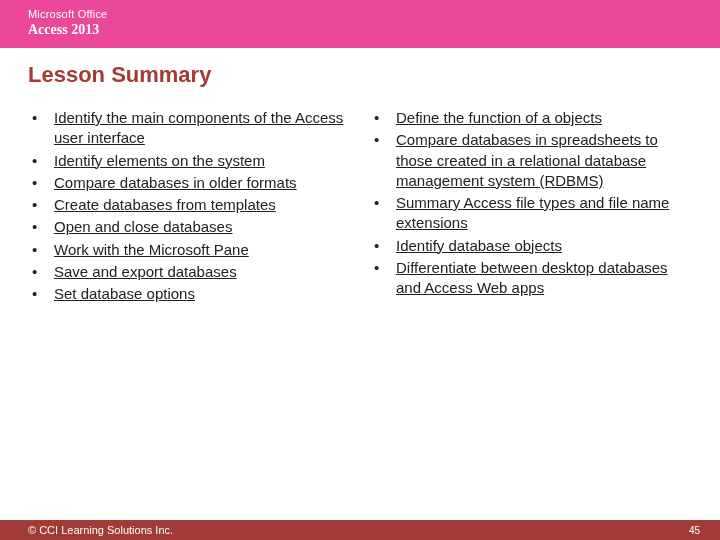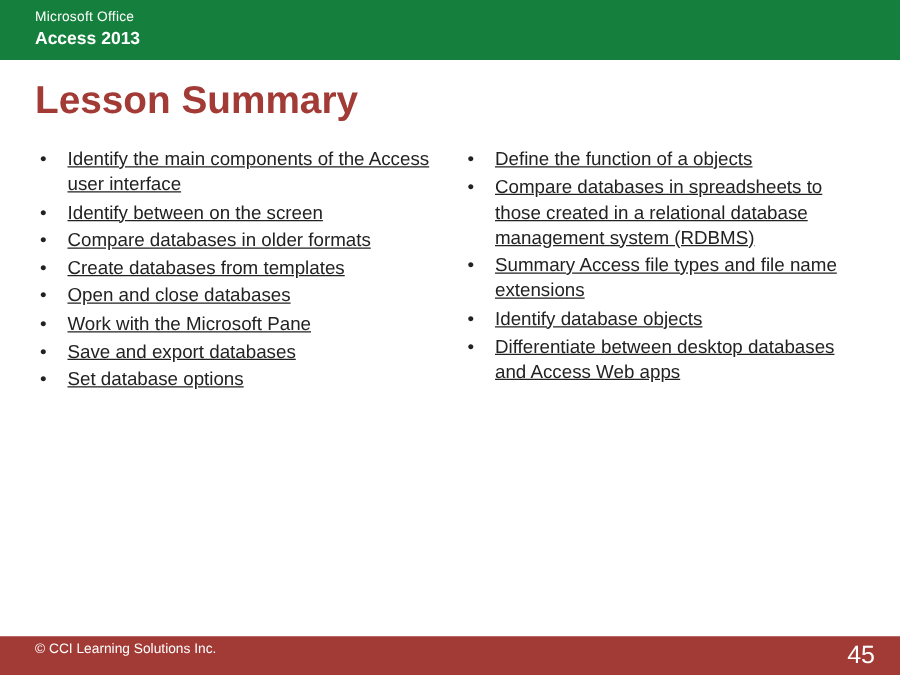--- a/index.html
+++ b/index.html
@@ -5,37 +5,38 @@
   * { margin: 0; padding: 0; box-sizing: border-box; }
   html, body { width: 720px; height: 540px; font-family: "Segoe UI", Arial, sans-serif; background: #fff; }
   .slide {
     width: 720px;
     height: 540px;
     position: relative;
     display: flex;
     flex-direction: column;
   }
   .header {
-    background: #15803d;
+    background: #ec4899;
     color: #fff;
     padding: 8px 28px 10px 28px;
   }
   .header-line1 {
     font-size: 11px;
     font-weight: 400;
     letter-spacing: 0.2px;
   }
   .header-line2 {
     font-size: 14px;
     font-weight: 700;
     margin-top: 2px;
+    font-family: Liberation Serif, serif;
   }
   .title {
     color: #a23a36;
-    font-size: 31px;
+    font-size: 22px;
     font-weight: 700;
     padding: 14px 28px 10px 28px;
   }
   .content {
     flex: 1;
     display: flex;
     padding: 10px 28px 0 28px;
     gap: 20px;
   }
   .column {
@@ -60,26 +61,26 @@
   }
   ul.bullets li .txt {
     flex: 1;
     text-decoration: underline;
   }
   .footer {
     background: #a23a36;
     color: #fff;
     display: flex;
     justify-content: space-between;
-    align-items: flex-start;
+    align-items: flex-end;
     padding: 4px 20px 4px 28px;
     font-size: 11px;
   }
   .footer .pagenum {
-    font-size: 20px;
+    font-size: 10px;
   }
 </style>
 </head>
 <body>
 
 <div class="slide">
 
   <div class="header">
     <div class="header-line1">Microsoft Office</div>
     <div class="header-line2">Access 2013</div>
@@ -89,21 +90,21 @@
 
   <div class="content">
     <div class="column">
       <ul class="bullets">
         <li>
             <span class="dot">•</span>
             <span class="txt">Identify the main components of the Access user interface</span>
           </li>
         <li>
             <span class="dot">•</span>
-            <span class="txt">Identify between on the screen</span>
+            <span class="txt">Identify elements on the system</span>
           </li>
         <li>
             <span class="dot">•</span>
             <span class="txt">Compare databases in older formats</span>
           </li>
         <li>
             <span class="dot">•</span>
             <span class="txt">Create databases from templates</span>
           </li>
         <li>

